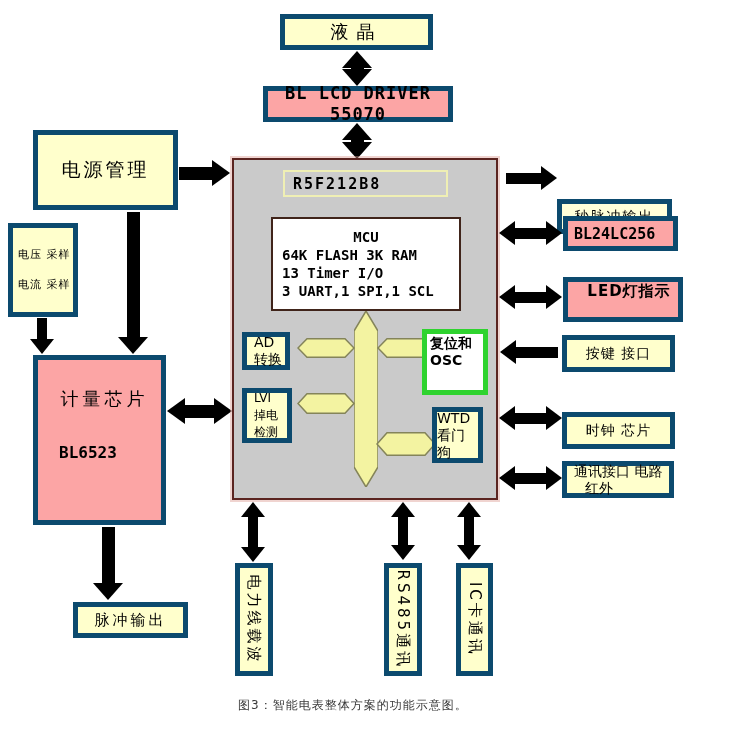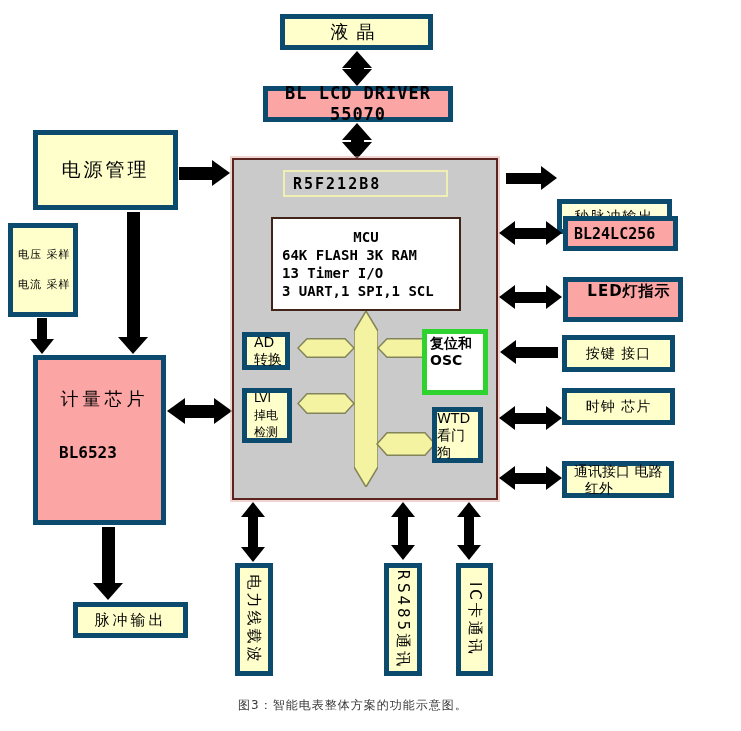--- a/index.html
+++ b/index.html
@@ -232,21 +232,21 @@
   </div>
   <div class="bx" style="left:562px;top:335px;width:113px;height:37px;font-size:14px;letter-spacing:1px;">
     <span>按键 接口</span>
   </div>
 
   <div class="arrow h" style="left:499px;top:406px;width:63px;height:24px;">
     <div class="tri left"></div>
       <div class="shaft"></div>
       <div class="tri right"></div>
   </div>
-  <div class="bx" style="left:562px;top:388px;width:113px;height:37px;font-size:14px;letter-spacing:1px;">
+  <div class="bx" style="left:562px;top:412px;width:113px;height:37px;font-size:14px;letter-spacing:1px;">
     <span>时钟 芯片</span>
   </div>
 
   <div class="arrow h" style="left:499px;top:466px;width:63px;height:24px;">
     <div class="tri left"></div>
       <div class="shaft"></div>
       <div class="tri right"></div>
   </div>
   <div class="bx col left-align" style="left:562px;top:461px;width:112px;height:37px;font-size:14px;line-height:17px;">
     <span style="padding-left:7px;">通讯接口 电路</span>

